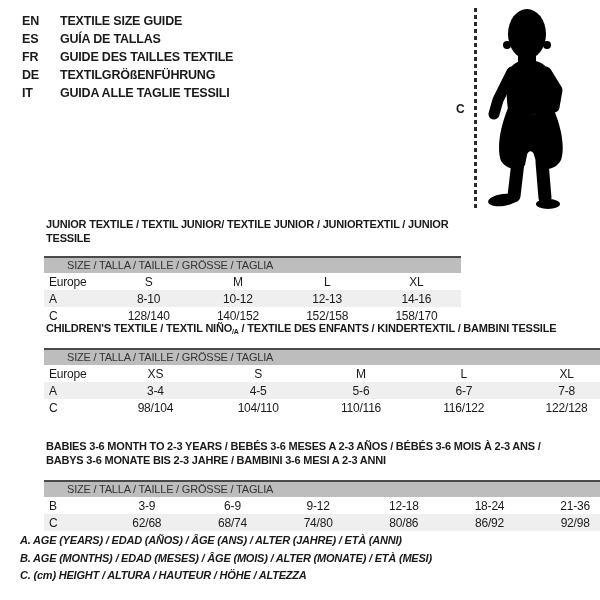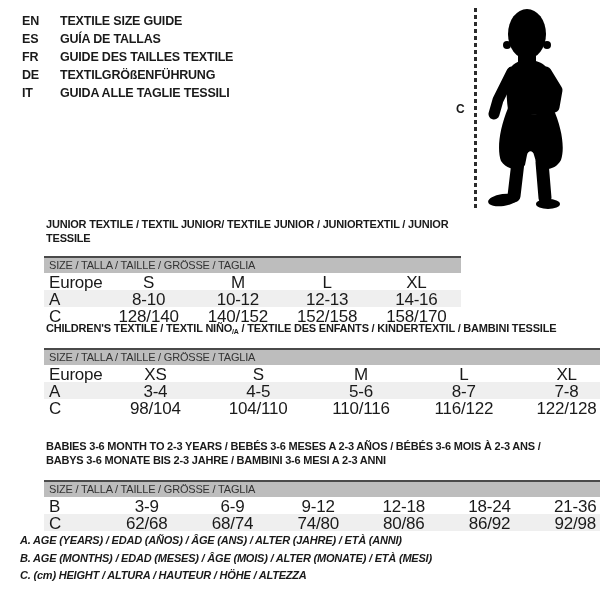--- a/index.html
+++ b/index.html
@@ -22,23 +22,23 @@
   .table-section{position:absolute;left:18px;margin-left:26px;}
   .t0{top:217px;width:417px;}
   .t1{top:321px;width:574px;}
   .t2{top:439px;width:574px;}
   .table-title{font-size:11px;font-weight:bold;letter-spacing:-0.2px;line-height:14px;padding-left:2px;}
   .t0 .size-bar,.t1 .size-bar{margin-top:11px;}
   .t2 .size-bar{margin-top:13px;}
   .table-title sub{font-size:7px;vertical-align:baseline;position:relative;bottom:-2px;}
   .size-bar{
     height:15px;line-height:15px;background:#bdbdbd;border-top:2px solid #4a4a4a;
-    font-size:11px;color:#333333;padding-left:5px;letter-spacing:-0.2px;
+    font-size:11px;color:#333333;padding-left:23px;letter-spacing:-0.2px;
   }
-  .trow{display:grid;height:17px;align-items:center;font-size:17px;letter-spacing:-0.2px;}
+  .trow{display:grid;height:17px;align-items:center;font-size:12px;letter-spacing:-0.2px;}
   .trow .rlabel{text-align:left;padding-left:5px;}
   .trow .cell{text-align:center;}
   .trow.shaded{background:#efefef;}
   
   .footnotes{position:absolute;left:20px;top:532px;font-style:italic;}
   .footnote{font-size:11px;font-weight:bold;line-height:17.5px;letter-spacing:-0.2px;}
 </style>
 </head>
 <body>
 
@@ -130,21 +130,21 @@
           <span class="cell">S</span>
           <span class="cell">M</span>
           <span class="cell">L</span>
           <span class="cell">XL</span>
         </div>
         <div class="trow shaded" style="grid-template-columns: 60px repeat(5, 1fr);">
           <span class="rlabel">A</span>
           <span class="cell">3-4</span>
           <span class="cell">4-5</span>
           <span class="cell">5-6</span>
-          <span class="cell">8-7</span>
+          <span class="cell">6-7</span>
           <span class="cell">7-8</span>
         </div>
         <div class="trow" style="grid-template-columns: 60px repeat(5, 1fr);">
           <span class="rlabel">C</span>
           <span class="cell">98/104</span>
           <span class="cell">104/110</span>
           <span class="cell">110/116</span>
           <span class="cell">116/122</span>
           <span class="cell">122/128</span>
         </div>

